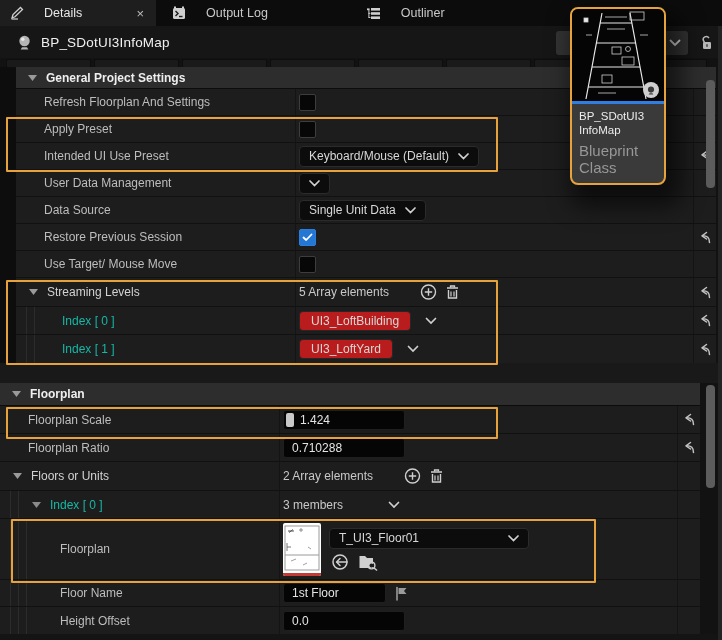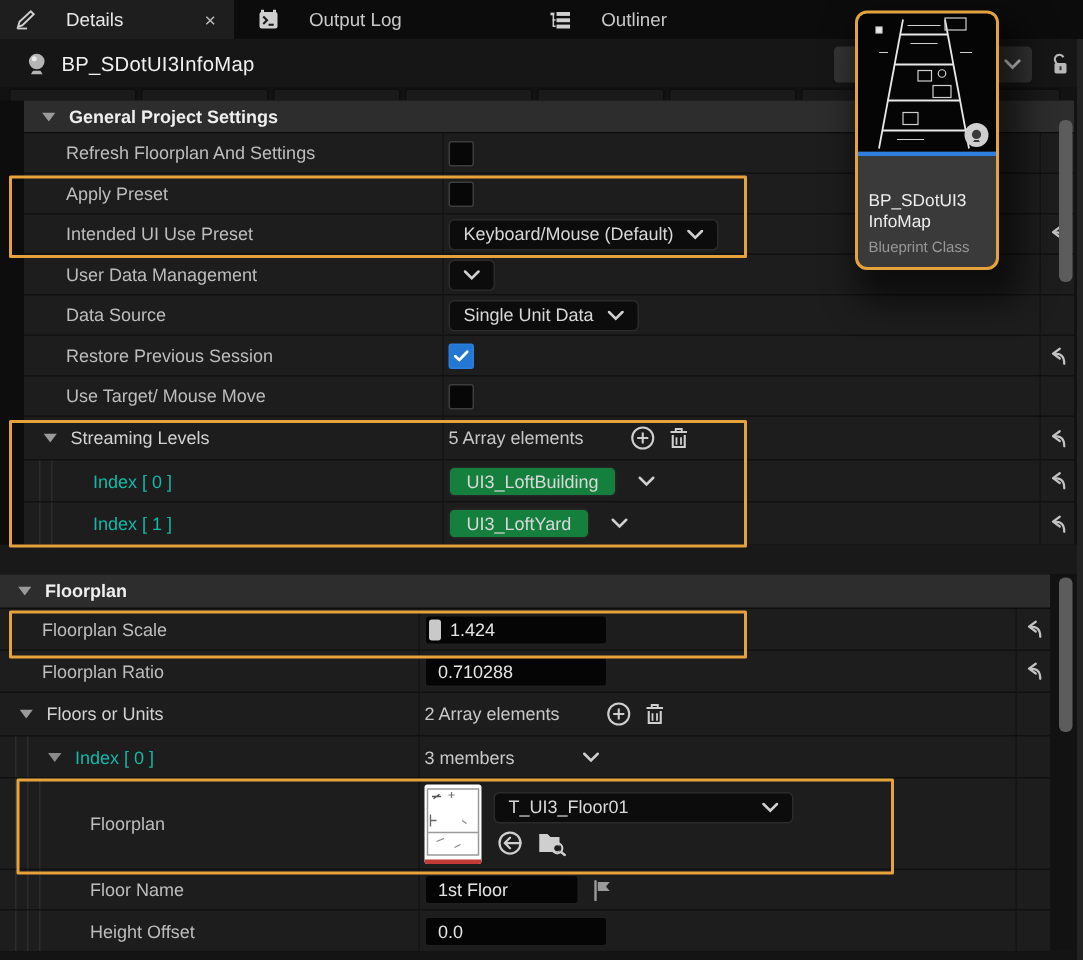--- a/index.html
+++ b/index.html
@@ -57,21 +57,21 @@
   .guide{position:absolute;top:0;bottom:0;width:1px;background:#2c2c2c}
   .g1{left:10px}.g2{left:18px}.g3{left:26px}
 
   
   .checkbox{width:15px;height:15px;background:#070707;border:1px solid #3d3d3d;border-radius:2px;
             display:flex;align-items:center;justify-content:center}
   .checkbox.checked{background:#2478d4;border-color:#2a7fdd}
 
   .combo{display:inline-flex;align-items:center;background:#0c0c0c;border:1px solid #2b2b2b;border-radius:4px;
          height:21px;padding:0 9px;font-size:12px;color:#d8d8d8;gap:9px;box-sizing:border-box}
-  .pillbox{display:inline-flex;align-items:center;justify-content:center;background:#15803d;border:1px solid #262626;
+  .pillbox{display:inline-flex;align-items:center;justify-content:center;background:#b91c1c;border:1px solid #262626;
            border-radius:4px;height:20px;padding:0 11px;font-size:12px;color:#d8d8d8;box-sizing:border-box}
   .chevout{margin-left:14px;display:flex}
 
   .numinput{background:#050505;border:1px solid #1f1f1f;border-radius:3px;height:20px;width:122px;
             display:flex;align-items:center;color:#e4e4e4;font-size:12px;overflow:hidden;box-sizing:border-box}
   .numinput .txt{padding-left:8px}
   .numinput .grip{width:8px;height:14px;background:#c9c9c9;border-radius:2px;margin-left:2px}
   .numinput .grip + .txt{padding-left:6px}
 
   .arrtext{font-size:12px;color:#c8c8c8}
@@ -100,23 +100,23 @@
   #hl1{left:6px;top:117px;width:488px;height:51px}
   #hl2{left:6px;top:280px;width:488px;height:81px}
   #hl3{left:6px;top:407px;width:488px;height:28px}
   #hl4{left:11px;top:519px;width:581px;height:60px}
 
   
   #card{left:570px;top:7px;width:92px;z-index:10;border:2px solid #E7A33B;border-radius:8px;overflow:hidden;
         background:#3a3a3a;box-shadow:8px 14px 22px 8px rgba(0,0,0,.55)}
   #card .cthumb{width:100%;height:92px;background:#050505;position:relative}
   #card .bluebar{height:3px;background:#2f7fe0}
-  #card .clabel{padding:23px 7px 7px 7px}
+  #card .clabel{padding:5px 7px 7px 7px}
   #card .cname{color:#ececec;font-size:11.5px;line-height:1.25}
-  #card .ctype{color:#979797;font-size:10px;margin-top:4px}
+  #card .ctype{color:#979797;font-size:15px;margin-top:4px}
   #card .badge{position:absolute;right:5px;bottom:3px;width:16px;height:16px;border-radius:50%;
                background:#cfcfcf;display:flex;align-items:center;justify-content:center}
 
   svg{display:block}
 </style>
 </head>
 <body>
 
 <div id="tabbar" class="abs">
   <div class="tab active">

